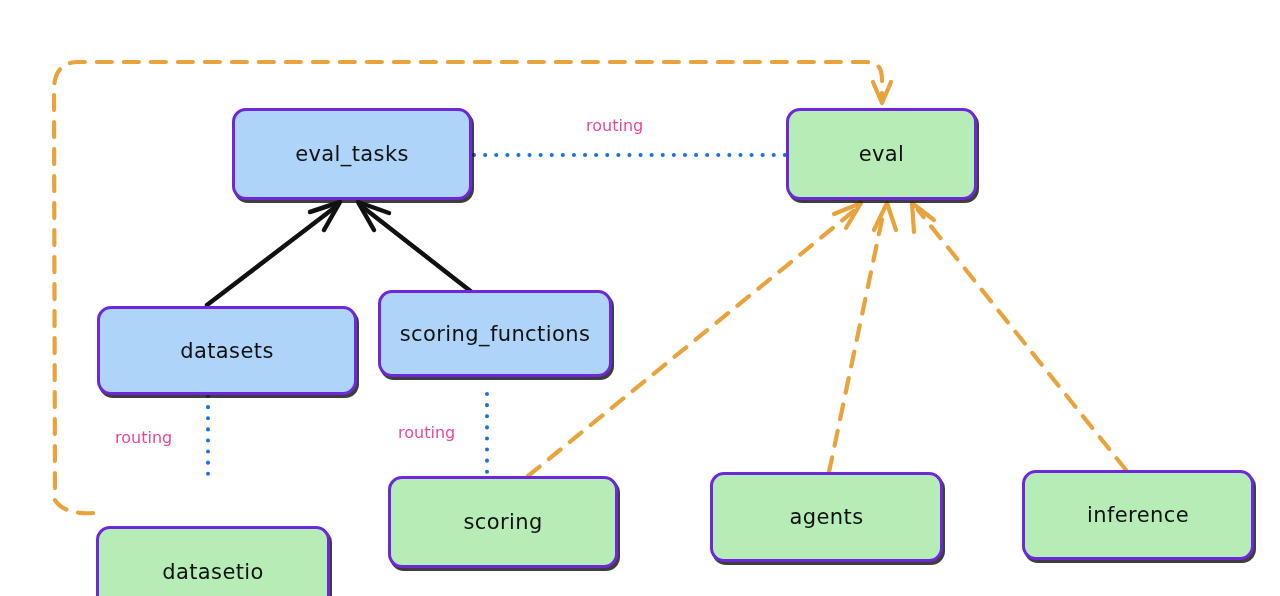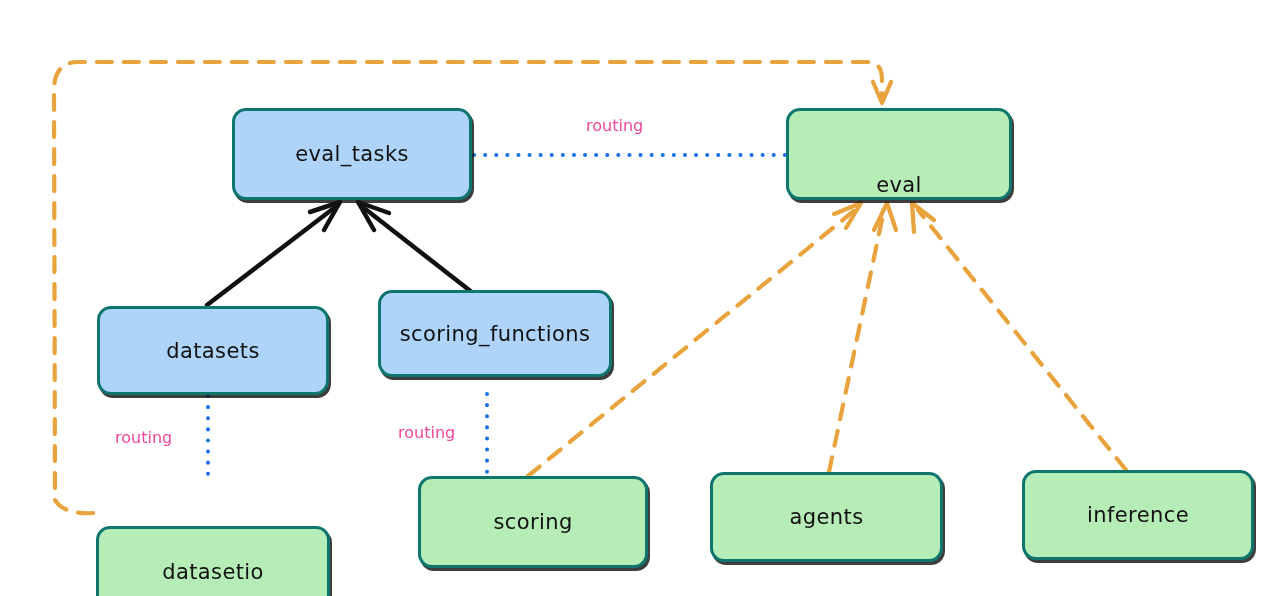--- a/index.html
+++ b/index.html
@@ -18,21 +18,21 @@
   #svg-layer {
     position: absolute;
     left: 0;
     top: 0;
     width: 1280px;
     height: 596px;
   }
   .node {
     position: absolute;
     box-sizing: border-box;
-    border: 3px solid #0f766e;
+    border: 3px solid #6d28d9;
     border-radius: 14px;
     display: flex;
     align-items: center;
     justify-content: center;
     box-shadow: 2px 3px 0 rgba(20,20,20,0.82);
   }
   .node .node-label {
     font-family: "DejaVu Sans", sans-serif;
     font-size: 21px;
     color: #111111;
@@ -99,37 +99,37 @@
 
     <g>
       <path d="M 487,394 L 487,476" fill="none" stroke="#1971e5" stroke-width="4" stroke-linecap="round" stroke-dasharray="0.1 11"></path>
     </g>
   </svg>
 
   <div class="node blue" style="left:232px; top:108px; width:240px; height:92px;">
     <span class="node-label">eval_tasks</span>
   </div>
 
-  <div class="node green" style="left:786px; top:108px; width:226px; height:92px;align-items:flex-end;">
+  <div class="node green" style="left:786px; top:108px; width:191px; height:92px;">
     <span class="node-label">eval</span>
   </div>
 
-  <div class="node blue" style="left:97px; top:306px; width:232px; height:89px;">
+  <div class="node blue" style="left:97px; top:306px; width:260px; height:89px;">
     <span class="node-label">datasets</span>
   </div>
 
   <div class="node blue" style="left:378px; top:290px; width:234px; height:87px;">
     <span class="node-label">scoring_functions</span>
   </div>
 
   <div class="node green" style="left:96px; top:478px; width:234px; height:92px;margin-top:48px;">
     <span class="node-label">datasetio</span>
   </div>
 
-  <div class="node green" style="left:388px; top:476px; width:230px; height:92px;margin-left:30px;">
+  <div class="node green" style="left:388px; top:476px; width:230px; height:92px;">
     <span class="node-label">scoring</span>
   </div>
 
   <div class="node green" style="left:710px; top:472px; width:233px; height:90px;text-align:right;">
     <span class="node-label">agents</span>
   </div>
 
   <div class="node green" style="left:1022px; top:470px; width:232px; height:90px;">
     <span class="node-label">inference</span>
   </div>

